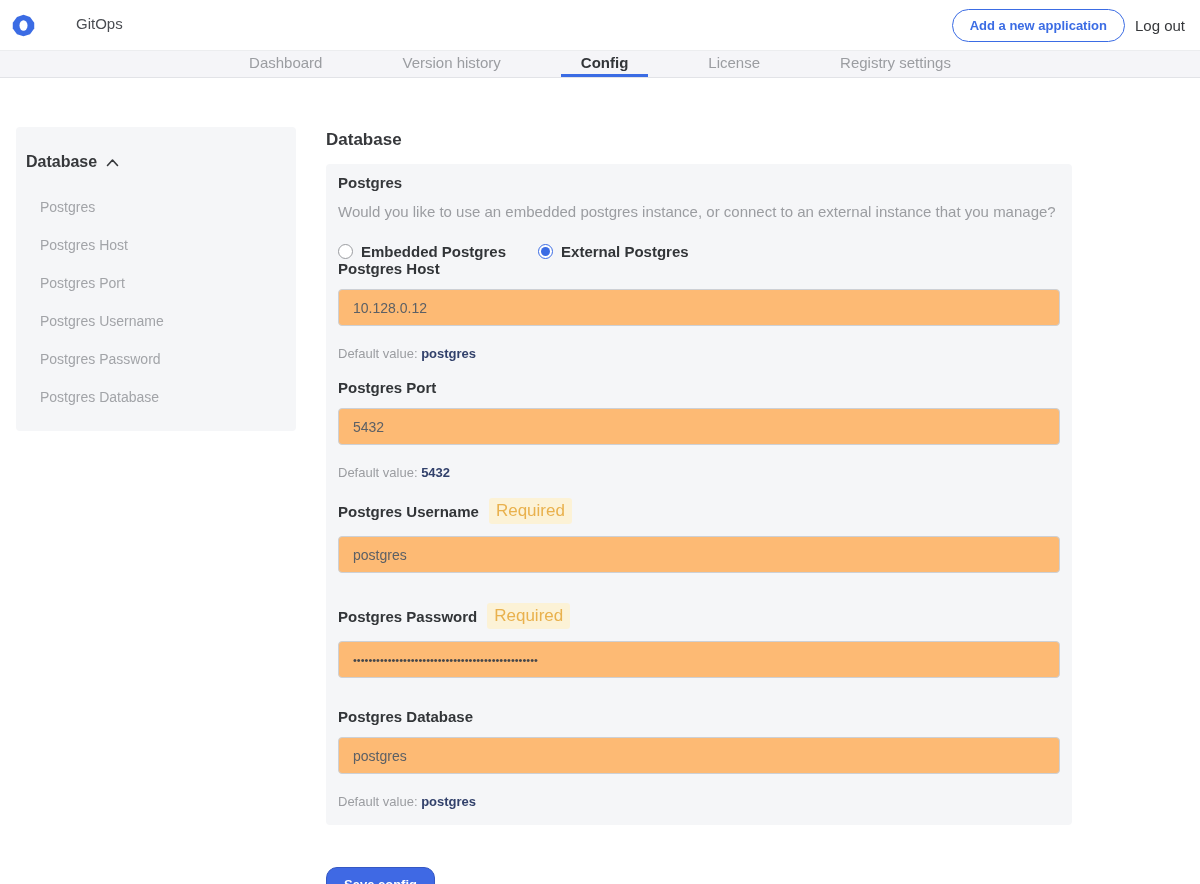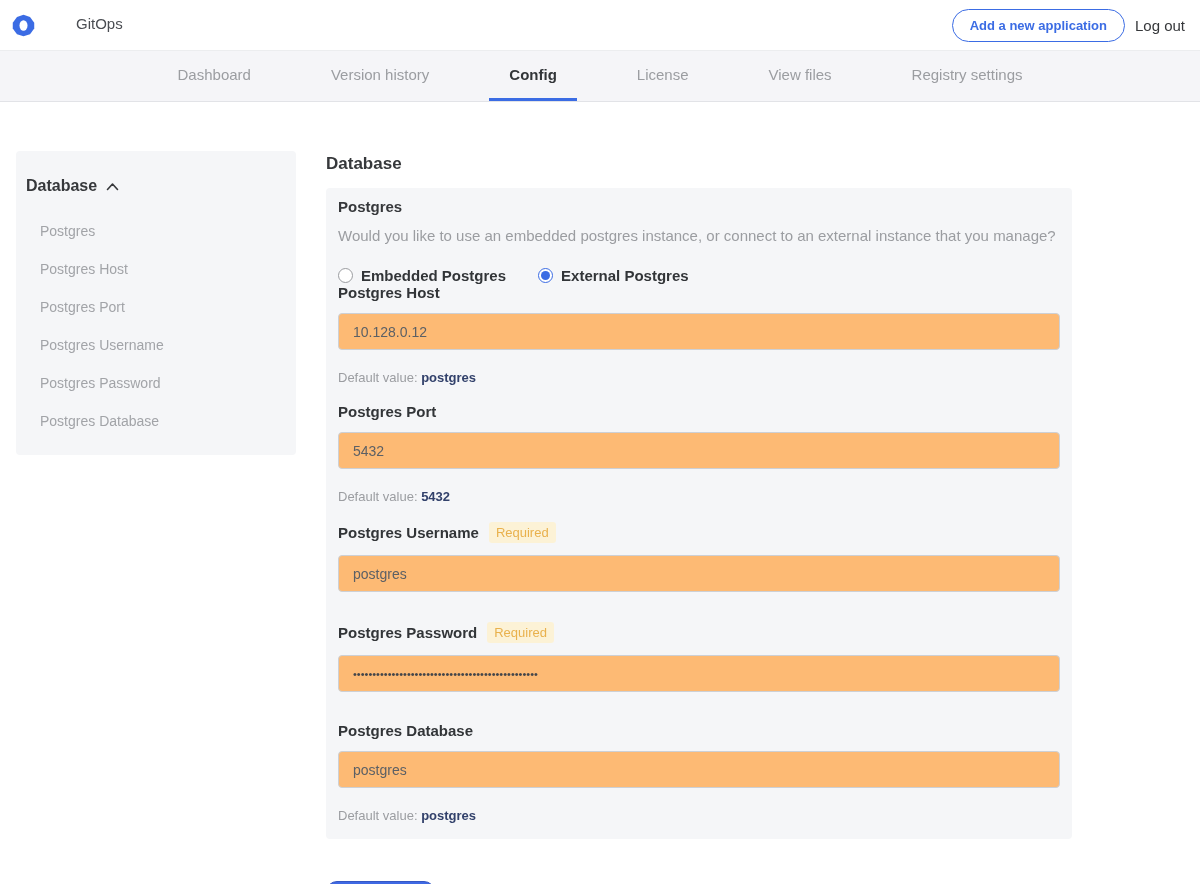--- a/index.html
+++ b/index.html
@@ -13,21 +13,21 @@
   .top-tab { display:flex; align-items:center; padding:0 17px; font-size:15px; color:#4a4d52;
     cursor:pointer; border-bottom:3px solid transparent; }
   .top-tab.active { color:#323538; font-weight:700; border-bottom-color:#3b6ce4; }
   .top-right { margin-left:auto; display:flex; align-items:center; gap:10px; }
   .pill-btn { border:1px solid #3b6ce4; color:#3b6ce4; background:#fff; border-radius:17px;
     font-size:13px; font-weight:700; padding:8px 17px; cursor:pointer;
     font-family:"Liberation Sans", sans-serif; }
   .logout { font-size:15px; color:#36383b; cursor:pointer; }
 
   
-  .subnav { height:52px; background:#f5f5f8; border-top:1px solid #ecedef; border-bottom:1px solid #e2e3e7;
+  .subnav { height:28px; background:#f5f5f8; border-top:1px solid #ecedef; border-bottom:1px solid #e2e3e7;
     display:flex; justify-content:center; align-items:stretch; gap:40px; }
   .sub-tab { display:flex; align-items:center; padding:0 20px; font-size:15px; color:#9b9da1;
     cursor:pointer; border-bottom:3px solid transparent; }
   .sub-tab.active { color:#323538; font-weight:700; border-bottom-color:#3b6ce4; }
 
   
   .content { display:flex; align-items:flex-start; padding:49px 0 0 16px; }
 
   .sidebar { width:280px; background:#f5f6f8; border-radius:4px; padding:26px 10px 24px 10px; flex:none; }
   .sidebar-group-header { display:flex; align-items:center; gap:9px; font-size:16px; font-weight:700;
@@ -45,21 +45,21 @@
 
   .radio-row { display:flex; align-items:center; gap:32px; }
   .radio-opt { display:flex; align-items:center; gap:8px; cursor:pointer; }
   .radio-circle { width:15px; height:15px; border-radius:50%; border:1px solid #9a9ca0; background:#fff; flex:none; }
   .radio-opt.selected .radio-circle { border:1px solid #3b6ce4; display:flex; align-items:center; justify-content:center; }
   .radio-opt.selected .radio-circle::after { content:""; width:9px; height:9px; border-radius:50%; background:#3b6ce4; }
   .radio-label { font-size:15px; font-weight:700; color:#323538; }
 
   .field-label-row { display:flex; align-items:center; gap:10px; margin-bottom:12px; }
   .field-label { font-size:15px; font-weight:700; color:#323538; }
-  .required-badge { font-size:13px; color:#e9b14d; background:#fcf2d6; border-radius:3px; padding:3px 7px; }
+  .required-badge { font-size:17px; color:#e9b14d; background:#fcf2d6; border-radius:3px; padding:3px 7px; }
   .text-input { width:100%; height:37px; background:#fdba74; border:1px solid #cdd0d5; border-radius:4px;
     padding:0 14px; font-size:14px; color:#5c6065; font-family:"Liberation Sans", sans-serif;
     margin-bottom:20px; outline:none; }
   .text-input.masked { font-size:11px; letter-spacing:0px; color:#44464a; }
   .default-line { font-size:13px; color:#9b9da1; margin-bottom:18px; }
   .default-line strong { color:#32416b; font-weight:700; }
   .gap-after-input { height:10px; }
 
   .save-btn { margin:42px 0 0 0; background:#3f69e4; border:1px solid #3558c4; color:#fff;
     font-size:13px; font-weight:700; border-radius:11px; padding:9px 17px; cursor:pointer;
@@ -91,23 +91,20 @@
       <span>Dashboard</span>
     </div>
   <div class="sub-tab">
       <span>Version history</span>
     </div>
   <div class="sub-tab active">
       <span>Config</span>
     </div>
   <div class="sub-tab">
       <span>License</span>
-    </div>
-  <div class="sub-tab">
-      <span>View files</span>
     </div>
   <div class="sub-tab">
       <span>Registry settings</span>
     </div>
 </div>
 
 <div class="content">
 
   <div class="sidebar">
     <div class="sidebar-group-header">

